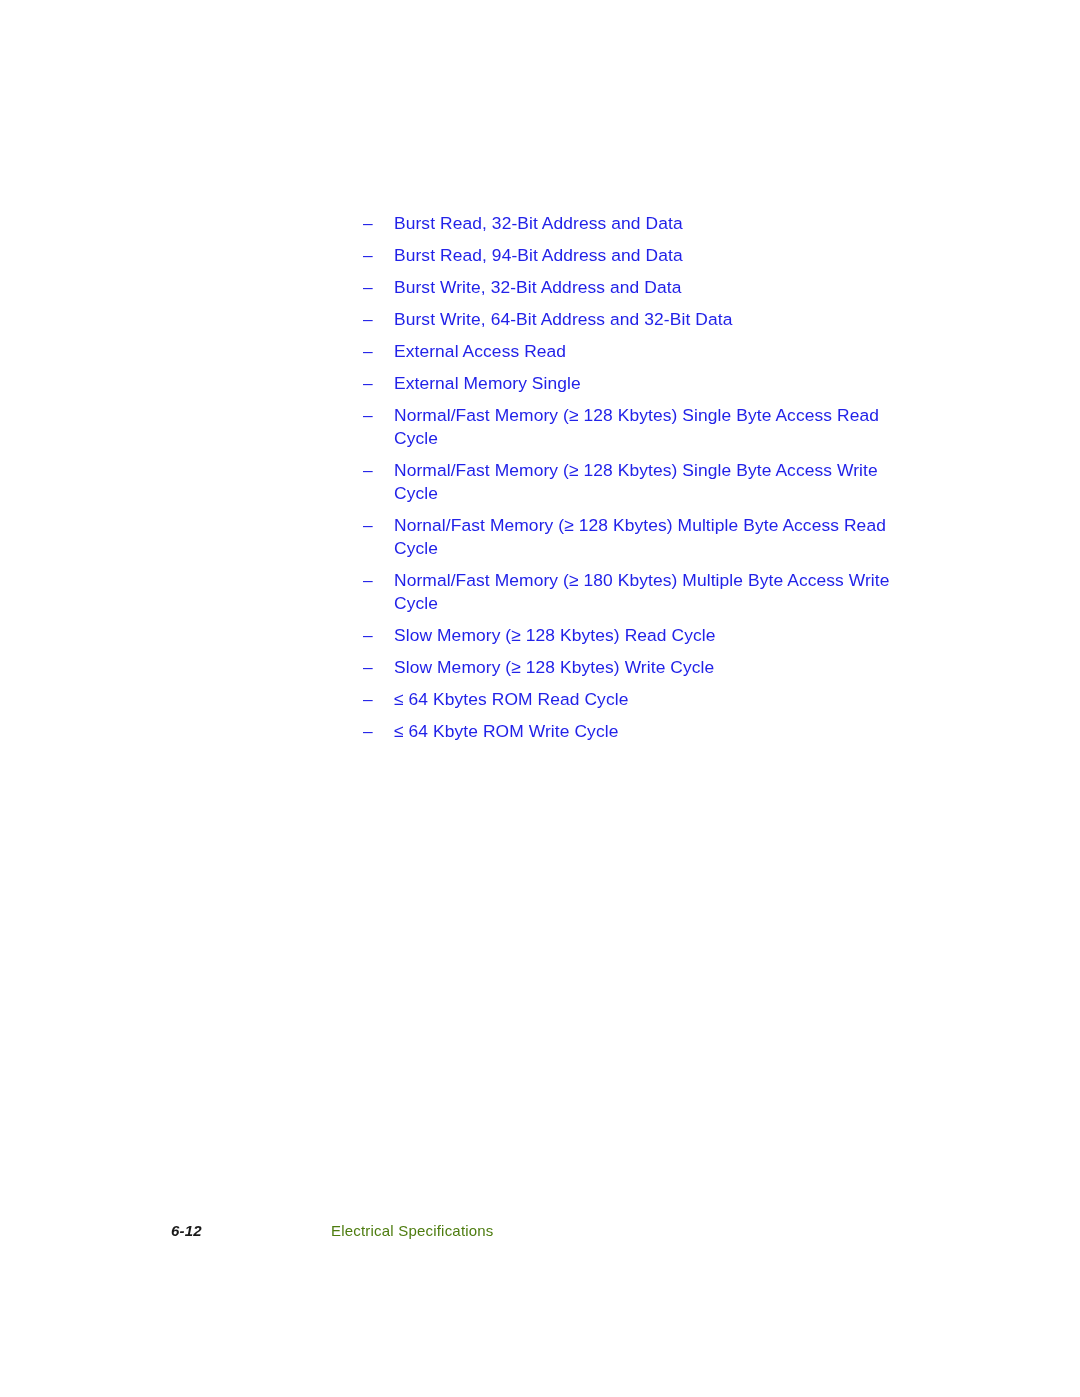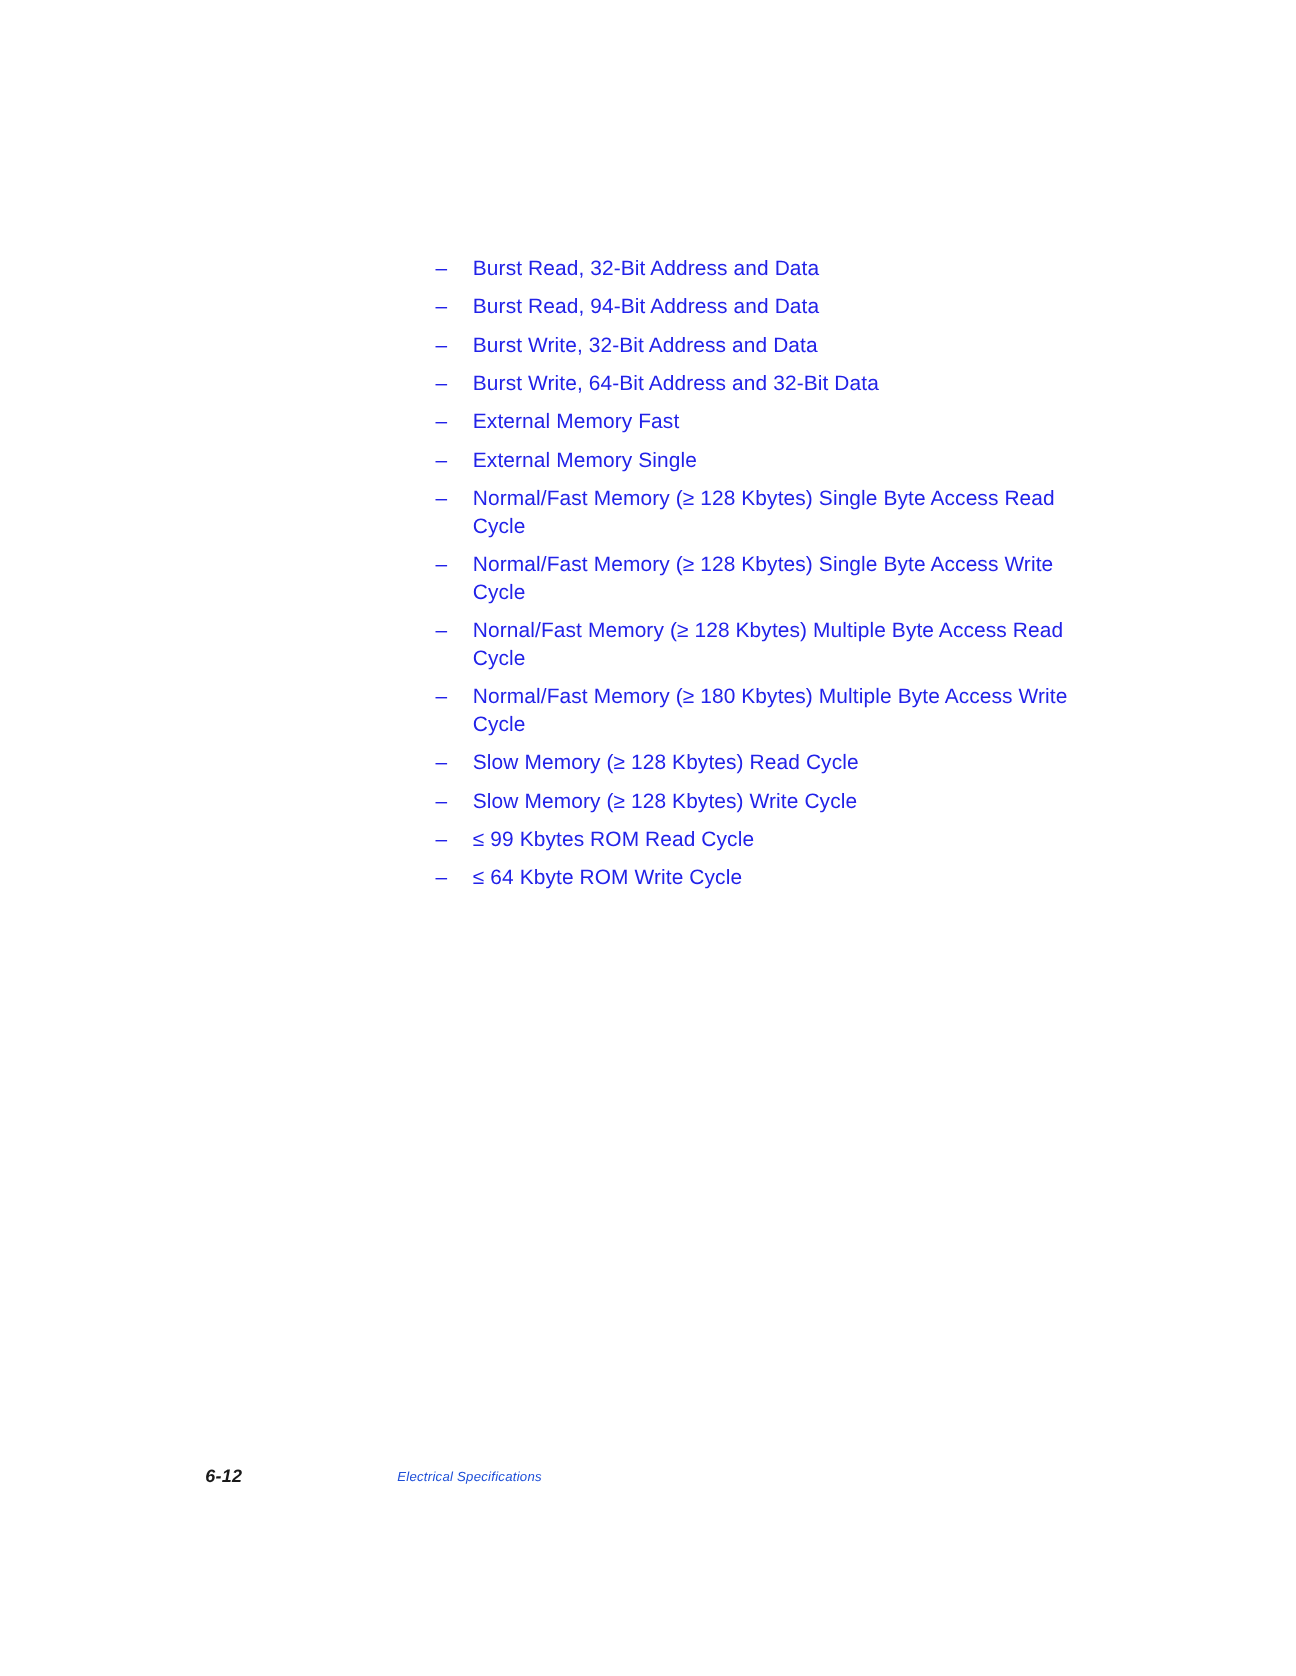--- a/index.html
+++ b/index.html
@@ -96,24 +96,23 @@
     line-height: 20px;
     font-weight: bold;
     font-style: italic;
     color: #1a1a1a;
     letter-spacing: 0.2px;
   }
   .footer-title {
     position: absolute;
     left: 331px;
     top: 0;
-    font-size: 11px;
+    font-size: 15px;
     line-height: 20px;
-    font-style: italic;
-    color: #1d4ed8;
+    color: #4d7c0f;
     letter-spacing: 0.2px;
   }
 </style>
 </head>
 <body>
 
 <div class="page">
 
   <div class="content-list">
       <div class="li level2">
@@ -127,21 +126,21 @@
       <div class="li level2">
         <span class="marker">–</span>
         <span class="text">Burst Write, 32-Bit Address and Data</span>
       </div>
       <div class="li level2">
         <span class="marker">–</span>
         <span class="text">Burst Write, 64-Bit Address and 32-Bit Data</span>
       </div>
       <div class="li level2">
         <span class="marker">–</span>
-        <span class="text">External Memory Fast</span>
+        <span class="text">External Access Read</span>
       </div>
       <div class="li level2">
         <span class="marker">–</span>
         <span class="text">External Memory Single</span>
       </div>
       <div class="li level2">
         <span class="marker">–</span>
         <span class="text">Normal/Fast Memory (≥ 128 Kbytes) Single Byte Access Read Cycle</span>
       </div>
       <div class="li level2">
@@ -159,21 +158,21 @@
       <div class="li level2">
         <span class="marker">–</span>
         <span class="text">Slow Memory (≥ 128 Kbytes) Read Cycle</span>
       </div>
       <div class="li level2">
         <span class="marker">–</span>
         <span class="text">Slow Memory (≥ 128 Kbytes) Write Cycle</span>
       </div>
       <div class="li level2">
         <span class="marker">–</span>
-        <span class="text">≤ 99 Kbytes ROM Read Cycle</span>
+        <span class="text">≤ 64 Kbytes ROM Read Cycle</span>
       </div>
       <div class="li level2">
         <span class="marker">–</span>
         <span class="text">≤ 64 Kbyte ROM Write Cycle</span>
       </div>
     </div>
 
   <div class="footer">
     <div class="footer-page">6-12</div>
     <div class="footer-title">Electrical Specifications</div>

